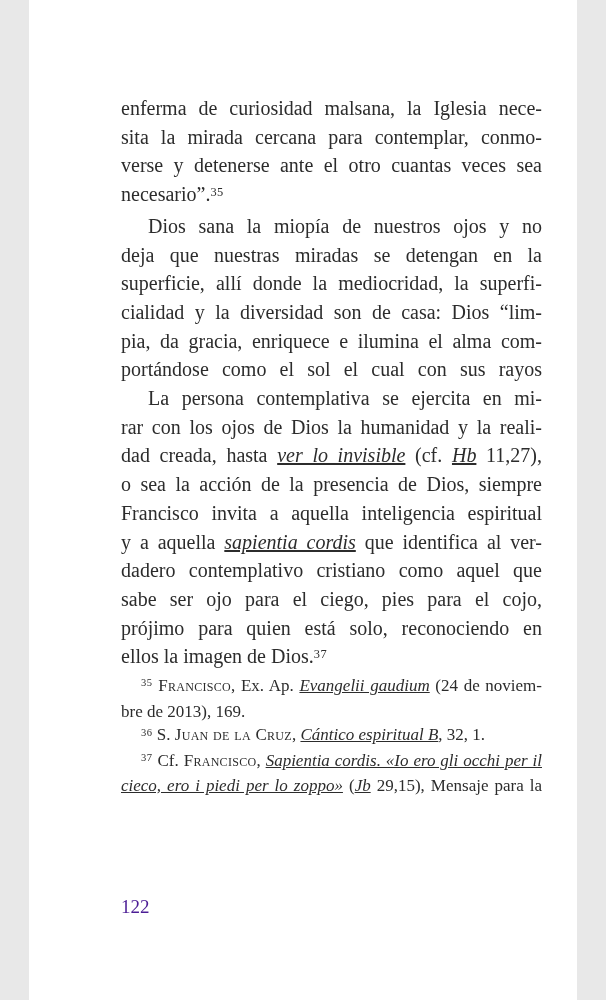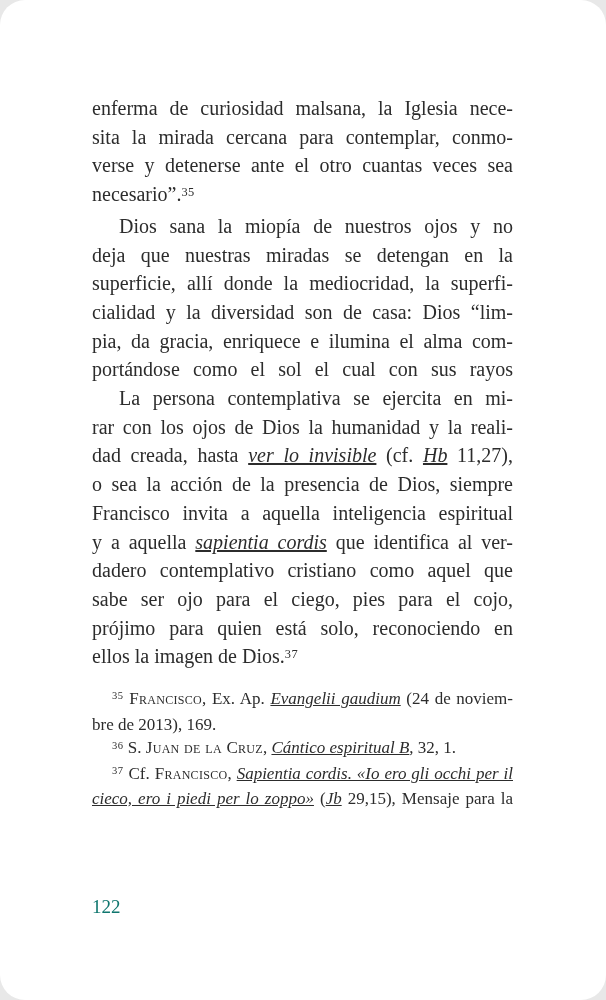--- a/index.html
+++ b/index.html
@@ -1,42 +1,41 @@
 <!DOCTYPE html>
 <html><head>
 <meta charset="utf-8">
 <style>
   html, body { margin: 0; padding: 0; background: #e8e8e8; }
   .page {
     position: relative;
-    width: 606px;
+    width: 548px;
     height: 1000px;
     background: #ffffff;
     font-family: "Liberation Serif", serif;
     color: #2c2c2c;
     overflow: hidden;
     margin: 0 auto;
-    border-radius: 25px;
   }
   .text-col {
     position: absolute;
     left: 92px;
     top: 94px;
     width: 421px;
   }
   .bline {
     font-size: 20px;
     line-height: 28.7px;
     text-align: justify;
     text-align-last: justify;
     white-space: normal;
   }
   .bline.end { text-align-last: left; }
   .bline.indent { text-indent: 27px; }
-  .footnotes { margin-top: 13px; }
+  .footnotes { }
   .fline {
     font-size: 17px;
     line-height: 23.6px;
     text-align: justify;
     text-align-last: justify;
   }
   .fline.end { text-align-last: left; }
   .fline.indent { text-indent: 20px; }
   .i  { font-style: italic; text-decoration: underline; }
   .sc { font-variant: small-caps; letter-spacing: 0.3px; }
@@ -44,21 +43,21 @@
     font-size: 0.62em;
     position: relative;
     top: -0.45em;
     letter-spacing: 0.5px;
   }
   .page-number {
     position: absolute;
     left: 92px;
     top: 896px;
     font-size: 19px;
-    color: #0f766e;
+    color: #4c1d95;
   }
 </style>
 </head>
 <body>
 
 <div class="page">
   <div class="text-col">
     <div id="body-text">
         <div class="bline"><span>enferma de curiosidad malsana, la Iglesia nece-</span></div>
         <div class="bline"><span>sita la mirada cercana para contemplar, conmo-</span></div>

